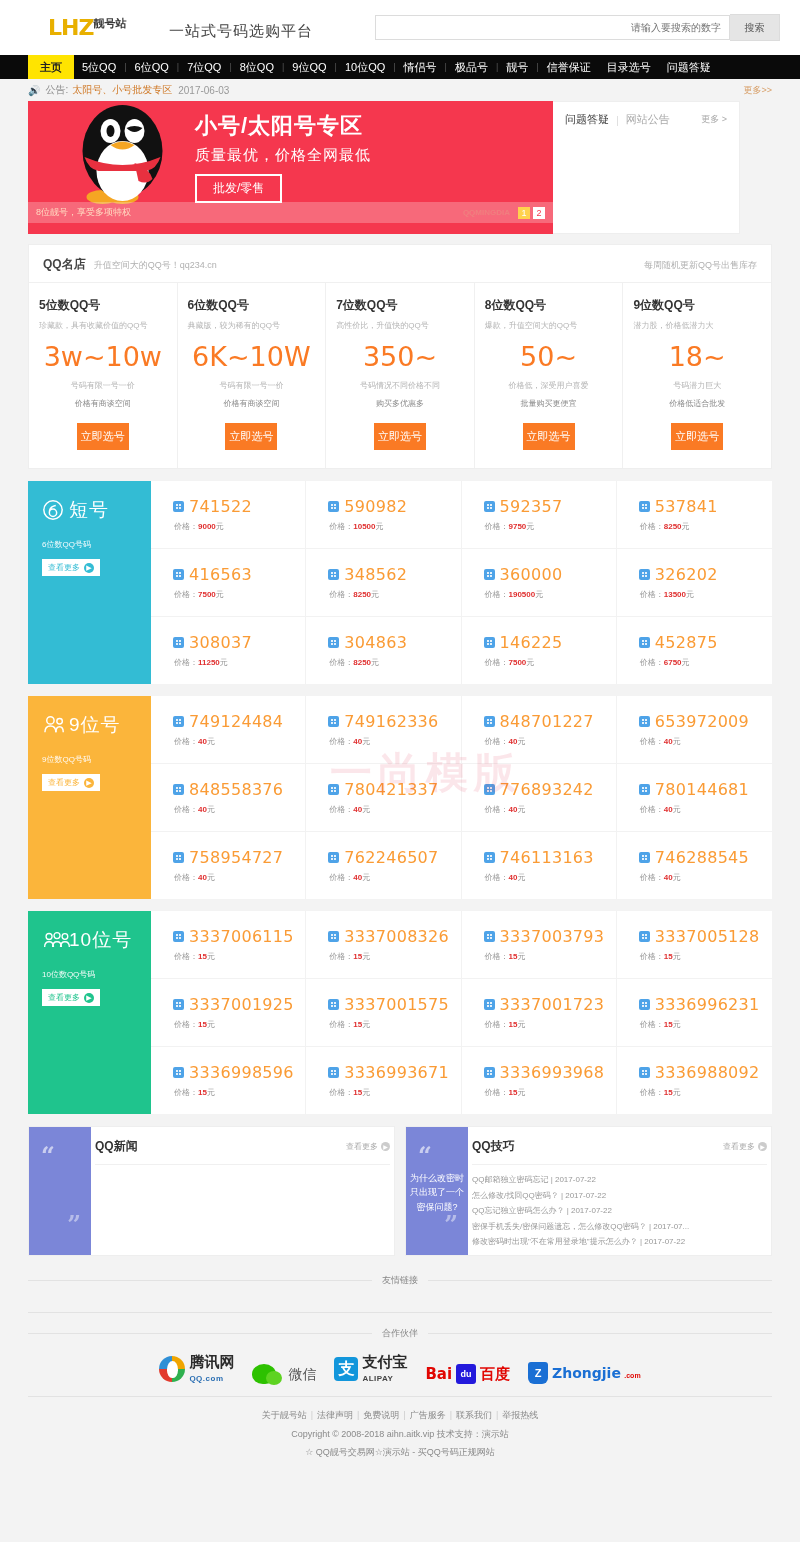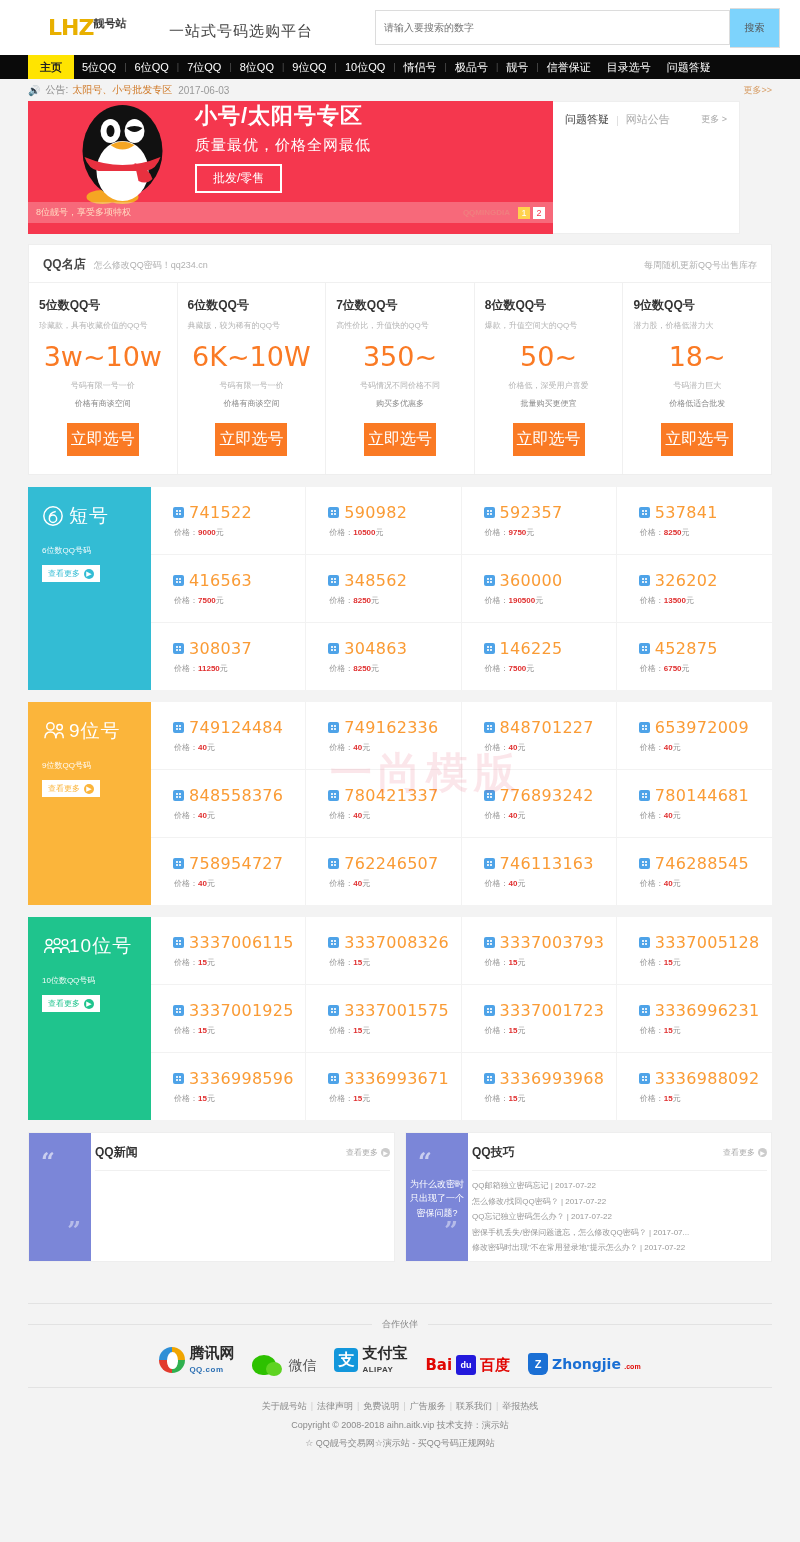--- a/index.html
+++ b/index.html
@@ -11,27 +11,28 @@
   .page { width:800px; margin:0 auto; background:#f3f3f3; position:relative; }
 
   
   .topbar { background:#ffffff; height:55px; display:flex; align-items:center; padding:0 20px; }
   .logo { display:flex; align-items:flex-start; width:145px; padding-left:28px; }
   .logo-lhz { font-size:22px; font-weight:bold; color:#e8b000; letter-spacing:-1px; line-height:1; font-family:"DejaVu Sans",sans-serif;}
   .logo-cn { font-size:11px; font-weight:bold; color:#3a3a3a; margin-top:-1px; }
   .slogan { font-size:15px; color:#444; letter-spacing:1px; margin-left:4px; padding-top:8px;}
   .search-wrap { margin-left:auto; display:flex; align-items:center; }
   .search-input {
-    width:355px; height:35px; border:1px solid #dcdcdc; background:#fff;
+    width:355px; height:25px; border:1px solid #dcdcdc; background:#fff;
     padding:0 8px; font-size:10px; color:#999; outline:none;
     font-family:"Liberation Sans",sans-serif;
+    text-align:right;
   }
   .search-btn {
-    width:50px; height:40px; border:1px solid #dcdcdc; border-left:none;
-    background:#7dd3fc; color:#555; font-size:10px; cursor:pointer;
+    width:50px; height:27px; border:1px solid #dcdcdc; border-left:none;
+    background:#e5e5e5; color:#555; font-size:10px; cursor:pointer;
     font-family:"Liberation Sans",sans-serif;
   }
 
   
   .nav { background:#0a0a0a; height:24px; display:flex; align-items:stretch; padding-left:28px; }
   .nav-home {
     background:#ffe400; color:#222; font-weight:bold; font-size:11px;
     display:flex; align-items:center; padding:0 12px; cursor:pointer;
   }
   .nav-items { display:flex; align-items:center; }
@@ -44,21 +45,21 @@
   .notice-label { color:#8a8a8a; margin-right:4px; }
   .notice-text { color:#d07a28; }
   .notice-date { color:#999; margin-left:6px; }
   .notice-more { margin-left:auto; color:#d8a06a; font-size:9px; cursor:pointer; }
 
   
   .banner-row { display:flex; padding:0 28px; gap:0; }
   .banner {
     width:525px; height:133px; background:#f5374e; position:relative; overflow:hidden;
   }
-  .banner-inner { display:flex; height:112px; }
+  .banner-inner { display:flex; height:112px; align-items:center; }
   .qq-penguin { width:125px; height:112px; position:relative; margin-left:32px; }
   .banner-txt { margin-left:10px; }
   .banner-t1 { color:#fff; font-size:22px; font-weight:bold; letter-spacing:1px; }
   .banner-t2 { color:#fff; font-size:15px; margin-top:5px; letter-spacing:1px;}
   .banner-btn {
     display:inline-block; border:2px solid #fff; color:#fff; font-size:12px;
     padding:4px 16px; margin-top:9px; cursor:pointer;
   }
   .banner-foot {
     position:absolute; left:0; bottom:11px; width:100%; height:21px;
@@ -88,21 +89,21 @@
   .sc {
     flex:1; padding:14px 10px 18px; text-align:center; border-right:1px solid #f0f0f0;
   }
   .sc:last-child { border-right:none; }
   .sc-title { font-size:12px; color:#333; font-weight:bold; text-align:left; }
   .sc-desc { font-size:8px; color:#b5b5b5; margin-top:6px; text-align:left; }
   .sc-price { font-size:27px; color:#fa7a24; margin-top:10px; font-family:"DejaVu Sans",sans-serif;}
   .sc-n1 { font-size:8px; color:#b5b5b5; margin-top:8px; }
   .sc-n2 { font-size:8px; color:#8a8a8a; margin-top:7px; }
   .sc-btn {
-    display:inline-block; background:#fa7a24; color:#fff; font-size:16px;
+    display:inline-block; background:#fa7a24; color:#fff; font-size:11px;
     padding:6px 4px; margin-top:14px; cursor:pointer;
   }
 
   
   .block { display:flex; margin:12px 28px 0; }
   .blk-side { width:123px; color:#fff; padding:16px 14px; position:relative; }
   .blk-icon-row { display:flex; align-items:center; gap:5px; }
   .blk-ic { width:22px; height:22px; }
   .blk-name { font-size:19px; letter-spacing:1px; }
   .blk-sub { font-size:8px; margin-top:16px; opacity:.95; }
@@ -274,21 +275,21 @@
         <span class="sp-sep">|</span>
         <span class="sp-tab dim">网站公告</span>
         <span class="sp-more">更多 &gt;</span>
       </div>
     </div>
   </div>
 
   <div class="store">
     <div class="store-head">
       <span class="store-title">QQ名店</span>
-      <span class="store-sub">怎么修改QQ密码！qq234.cn</span>
+      <span class="store-sub">升值空间大的QQ号！qq234.cn</span>
       <span class="store-right">每周随机更新QQ号出售库存</span>
     </div>
     <div class="store-grid" id="store-grid">
         <div class="sc"><div class="sc-title">5位数QQ号</div><div class="sc-desc">珍藏款，具有收藏价值的QQ号</div><div class="sc-price">3w~10w</div><div class="sc-n1">号码有限一号一价</div><div class="sc-n2">价格有商谈空间</div><div class="sc-btn">立即选号</div></div>
         <div class="sc"><div class="sc-title">6位数QQ号</div><div class="sc-desc">典藏版，较为稀有的QQ号</div><div class="sc-price">6K~10W</div><div class="sc-n1">号码有限一号一价</div><div class="sc-n2">价格有商谈空间</div><div class="sc-btn">立即选号</div></div>
         <div class="sc"><div class="sc-title">7位数QQ号</div><div class="sc-desc">高性价比，升值快的QQ号</div><div class="sc-price">350~</div><div class="sc-n1">号码情况不同价格不同</div><div class="sc-n2">购买多优惠多</div><div class="sc-btn">立即选号</div></div>
         <div class="sc"><div class="sc-title">8位数QQ号</div><div class="sc-desc">爆款，升值空间大的QQ号</div><div class="sc-price">50~</div><div class="sc-n1">价格低，深受用户喜爱</div><div class="sc-n2">批量购买更便宜</div><div class="sc-btn">立即选号</div></div>
         <div class="sc"><div class="sc-title">9位数QQ号</div><div class="sc-desc">潜力股，价格低潜力大</div><div class="sc-price">18~</div><div class="sc-n1">号码潜力巨大</div><div class="sc-n2">价格低适合批发</div><div class="sc-btn">立即选号</div></div>
       </div>
   </div>
@@ -633,20 +634,23 @@
             <div class="news-item">怎么修改/找回QQ密码？ | 2017-07-22</div>
             <div class="news-item">QQ忘记独立密码怎么办？ | 2017-07-22</div>
             <div class="news-item">密保手机丢失/密保问题遗忘，怎么修改QQ密码？ | 2017-07...</div>
             <div class="news-item">修改密码时出现"不在常用登录地"提示怎么办？ | 2017-07-22</div>
           </div>
         </div>
       </div>
     </div>
 
   <div class="sep-sec">
+    <div class="sep-line">
+      <span class="sep-label">友情链接</span>
+    </div>
     <div class="link-gap"></div>
   </div>
 
   <div class="sep-sec" style="margin-top:12px;">
     <div class="sep-line">
       <span class="sep-label">合作伙伴</span>
     </div>
     <div class="partners">
       <div class="pt">
         <span class="pt-qq-circ">

